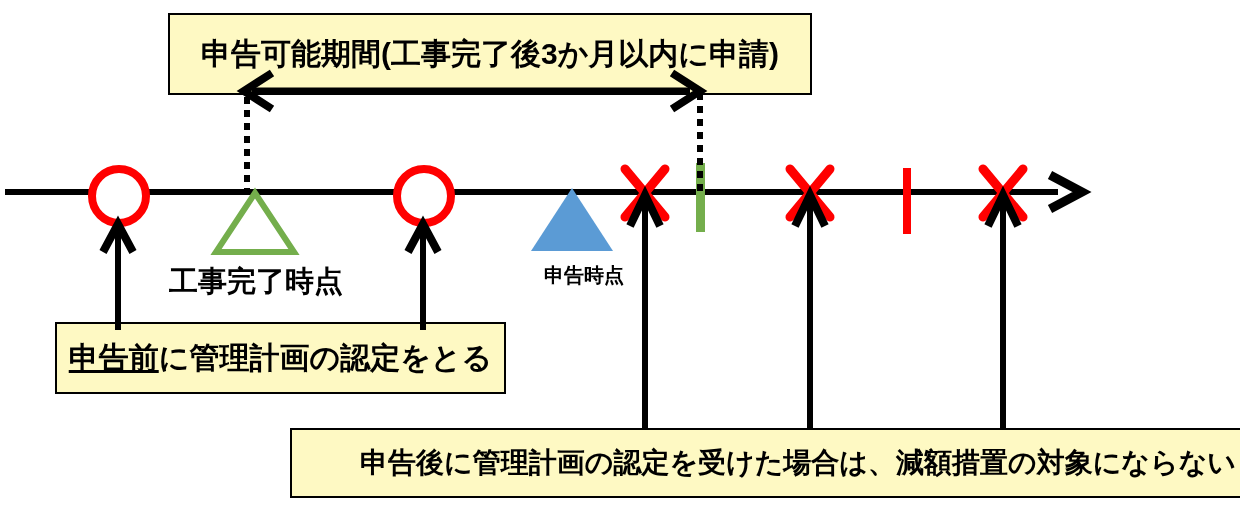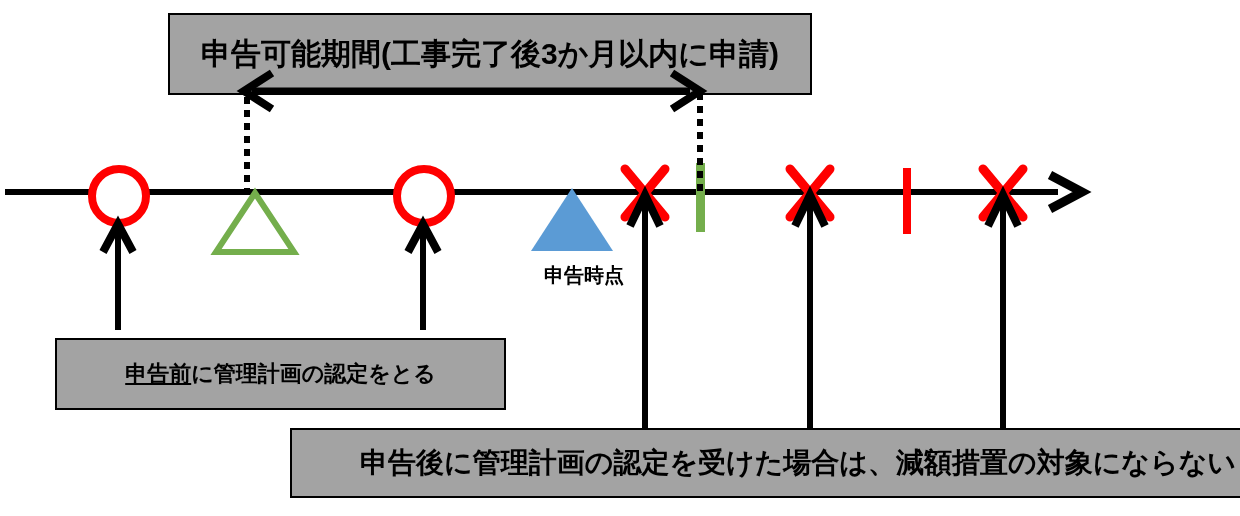--- a/index.html
+++ b/index.html
@@ -1,22 +1,22 @@
 <!DOCTYPE html>
 <html><head>
 <meta charset="utf-8">
 <style>
   html,body{margin:0;padding:0;background:#ffffff;}
   body{font-family:"Liberation Sans","DejaVu Sans",sans-serif;}
   #stage{position:relative;width:1240px;height:516px;background:#ffffff;overflow:hidden;}
-  .box{position:absolute;box-sizing:border-box;border:2px solid #000;background:#a3a3a3;
+  .box{position:absolute;box-sizing:border-box;border:2px solid #000;background:#fef9c3;
        display:flex;align-items:center;justify-content:center;
        font-weight:bold;color:#000;white-space:nowrap;}
   #period-box{left:168px;top:13px;width:644px;height:82px;font-size:30px;}
-  #before-box{left:55px;top:338px;width:451px;height:72px;font-size:22px;}
+  #before-box{left:55px;top:322px;width:451px;height:72px;font-size:30px;}
   #after-box{left:290px;top:428px;width:1016px;height:70px;font-size:28px;}
   .underline{text-decoration:underline;}
   .lbl{position:absolute;font-weight:bold;color:#000;white-space:nowrap;}
   #completion-label{left:169px;top:262px;font-size:29px;}
   #declaration-label{left:544px;top:262px;font-size:20px;}
   #assessment-label{left:778px;top:126px;font-size:28px;}
   #shapes{position:absolute;left:0;top:0;width:1240px;height:516px;pointer-events:none;}
 </style>
 </head>
 <body>
@@ -28,20 +28,21 @@
   </div>
 
   <div class="box" id="before-box">
     <span><span class="underline">申告前</span><span>に管理計画の認定をとる</span></span>
   </div>
 
   <div class="box" id="after-box">
     <span>申告後に管理計画の認定を受けた場合は、減額措置の対象にならない</span>
   </div>
 
+  <div class="lbl" id="completion-label">工事完了時点</div>
   <div class="lbl" id="declaration-label">申告時点</div>
 
   <svg id="shapes" viewBox="0 0 1240 516" xmlns="http://www.w3.org/2000/svg">
 
     <g>
       <path d="M5,192 H1058" stroke="#000" stroke-width="6" fill="none"></path>
       <path d="M1050,175 L1082,192 L1050,209" stroke="#000" stroke-width="9" fill="none"></path>
     </g>
 
     <g>

